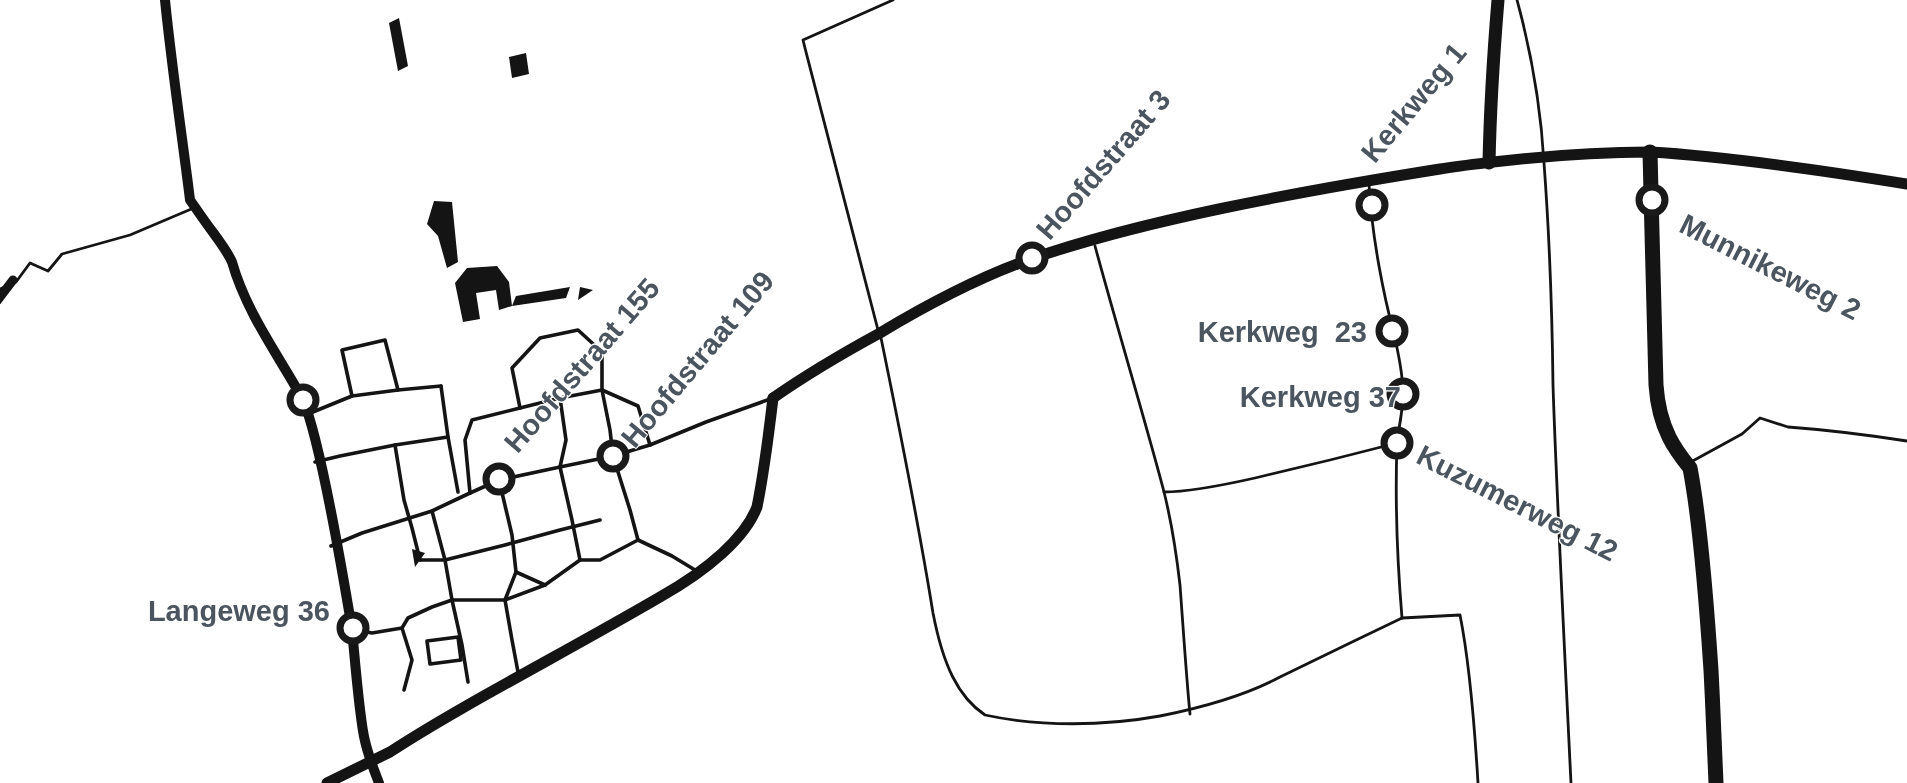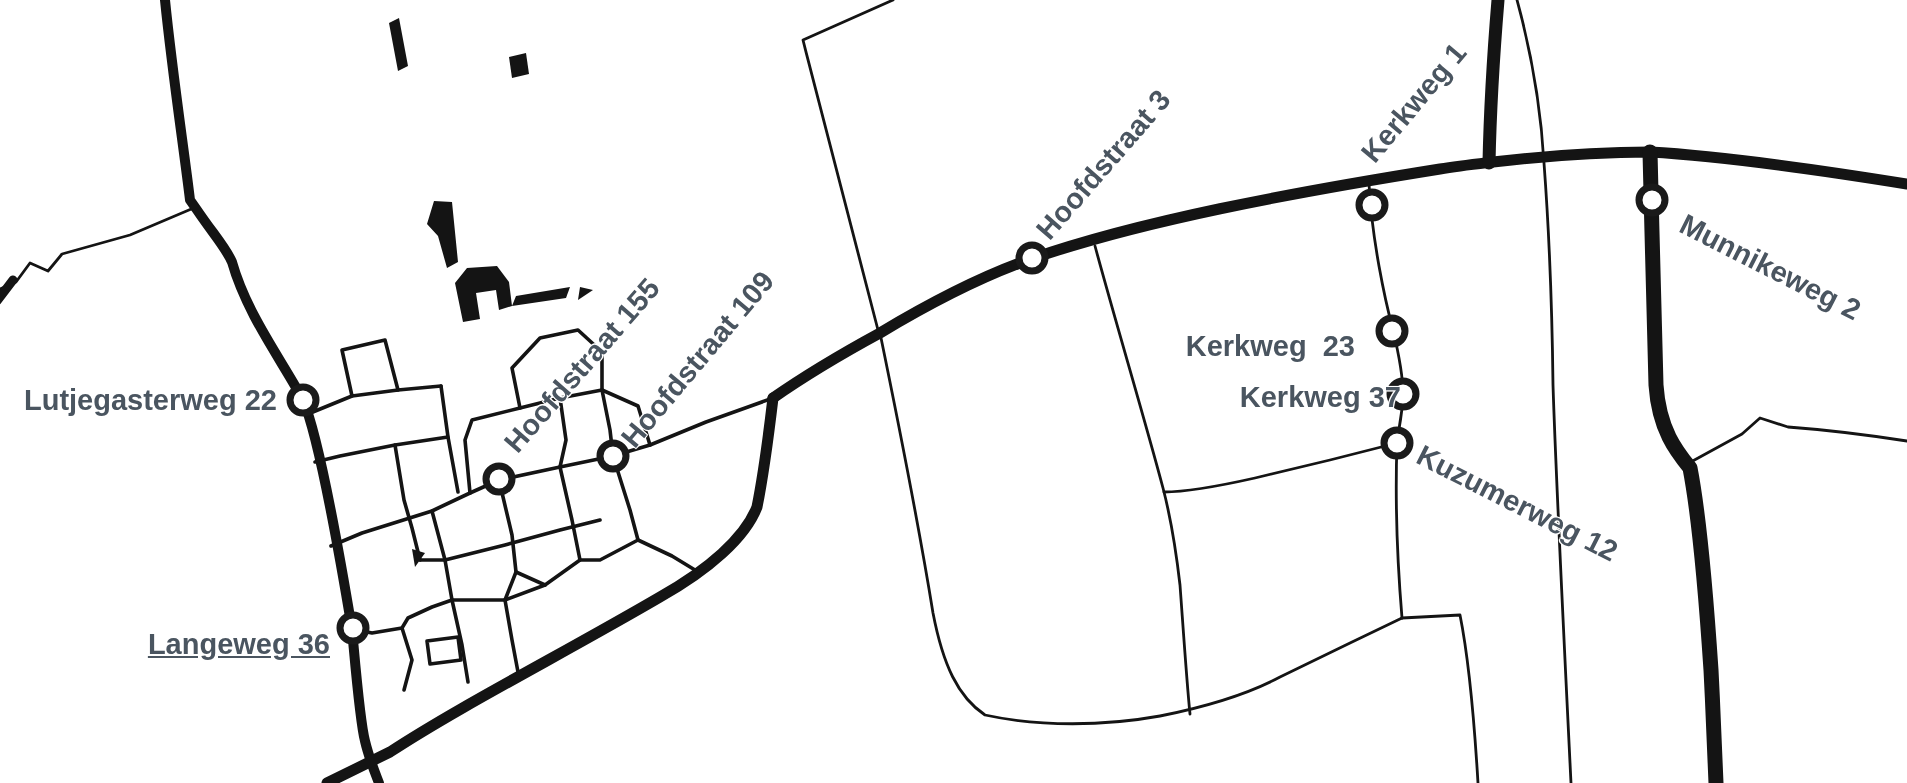--- a/index.html
+++ b/index.html
@@ -17,22 +17,22 @@
     font-weight:700;
     color:#4a5560;
     white-space:pre;
     line-height:34px;
     letter-spacing:0px;
     text-shadow:0 0 2px #fff,0 0 2px #fff,1px 1px 0 #fff,-1px -1px 0 #fff,1px -1px 0 #fff,-1px 1px 0 #fff;
   }
   .rot{transform-origin:0 50%;}
   
   #lbl-lutjegasterweg-22{right:1630px;top:383px;}
-  #lbl-langeweg-36{right:1577px;top:627px;text-decoration:underline;}
-  #lbl-kerkweg-23{right:552px;top:315px;margin-top:14px;}
+  #lbl-langeweg-36{right:1577px;top:594px;}
+  #lbl-kerkweg-23{right:540px;top:315px;}
   #lbl-kerkweg-37{right:506px;top:380px;}
   
   #lbl-hoofdstraat-155{left:510px;top:431px;transform:rotate(-49deg);}
   #lbl-hoofdstraat-109{left:627px;top:426px;transform:rotate(-50deg);}
   #lbl-hoofdstraat-3{left:1042px;top:218px;transform:rotate(-49deg);}
   #lbl-kerkweg-1{left:1367px;top:141px;transform:rotate(-50deg);}
   #lbl-kuzumerweg-12{left:1419px;top:436px;transform:rotate(27deg);}
   #lbl-munnikeweg-2{left:1682px;top:205px;transform:rotate(27deg);}
 
   .road{fill:none;stroke:#141414;stroke-linecap:round;stroke-linejoin:round;}
@@ -130,21 +130,20 @@
         <circle cx="1403" cy="394" r="13"></circle>
       </g>
     <g class="marker">
         <circle cx="1397" cy="443" r="13"></circle>
       </g>
     <g class="marker">
         <circle cx="1652" cy="200" r="13"></circle>
       </g>
   </svg>
 
-  <div class="maplabel" id="lbl-lutjegasterweg-22">Lutjegasterweg 22</div>
   <div class="maplabel" id="lbl-langeweg-36">Langeweg 36</div>
   <div class="maplabel rot" id="lbl-hoofdstraat-155">Hoofdstraat 155</div>
   <div class="maplabel rot" id="lbl-hoofdstraat-109">Hoofdstraat 109</div>
   <div class="maplabel rot" id="lbl-hoofdstraat-3">Hoofdstraat 3</div>
   <div class="maplabel rot" id="lbl-kerkweg-1">Kerkweg 1</div>
   <div class="maplabel" id="lbl-kerkweg-23">Kerkweg  23</div>
   <div class="maplabel" id="lbl-kerkweg-37">Kerkweg 37</div>
   <div class="maplabel rot" id="lbl-kuzumerweg-12">Kuzumerweg 12</div>
   <div class="maplabel rot" id="lbl-munnikeweg-2">Munnikeweg 2</div>
 

